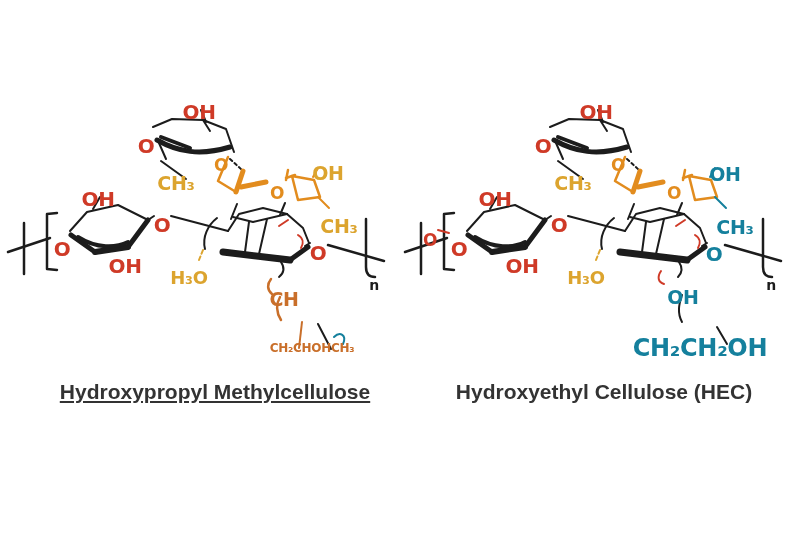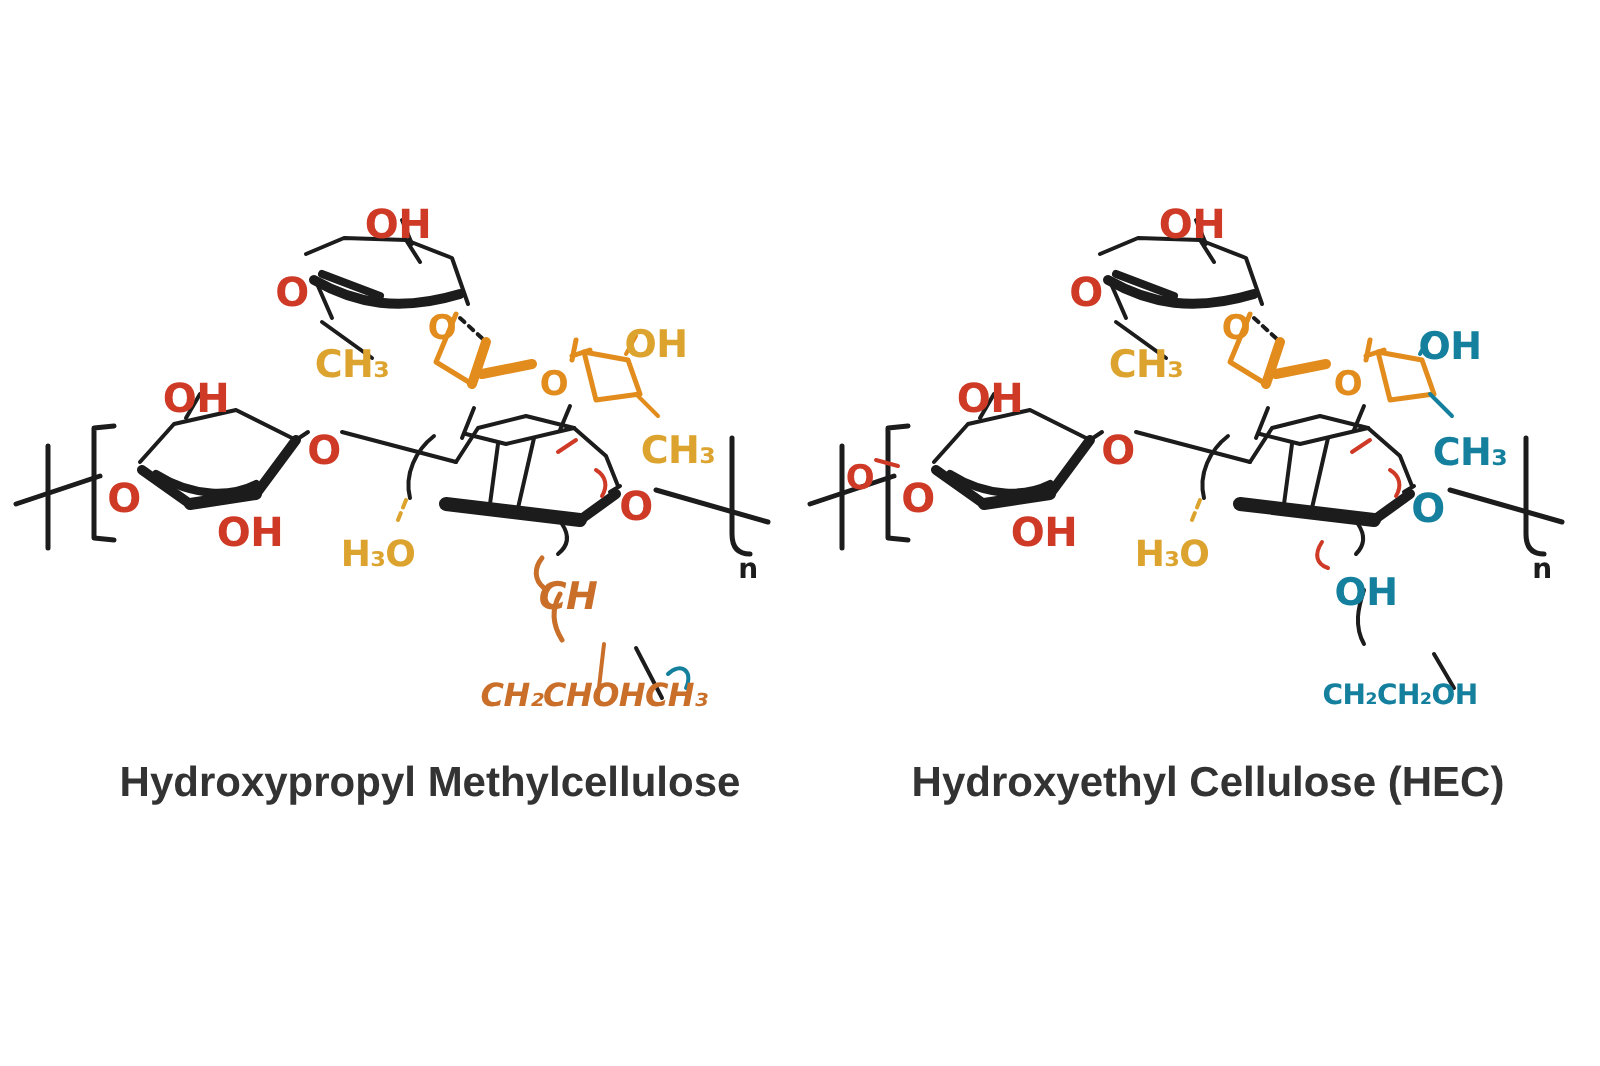--- a/index.html
+++ b/index.html
@@ -29,34 +29,34 @@
     font-family:"DejaVu Sans", sans-serif;
     font-weight:600;
     white-space:nowrap;
     letter-spacing:-0.3px;
     line-height:1;
     margin-top:12px;
   }
   .c-red{color:var(--red);}
   .c-golden{color:var(--golden);}
   .c-orange{color:var(--orange);}
-  .c-burnt{color:var(--burnt);font-style:italic;}
+  .c-burnt{color:var(--burnt);}
   .c-teal{color:var(--teal);}
   .c-bond{color:var(--bond);}
   .caption{
     position:absolute;
     top:374px;
     width:400px;
     text-align:center;
     color:var(--caption,#333);
     font-size:21px;
     font-weight:600;
     line-height:35px;
   }
-  #mol-hpmc .caption{left:15px;}
+  #mol-hpmc .caption{left:15px;text-decoration:underline;}
   #mol-hec .caption{left:7px;}
 </style>
 </head>
 <body>
 
 <div class="page">
 
   <svg width="0" height="0" style="position:absolute" aria-hidden="true">
     <defs>
       <g id="skel" fill="none" stroke-linecap="round" stroke-linejoin="round">
@@ -149,21 +149,21 @@
       <div class="lbl c-orange" style="left: 277px; top: 181px; font-size: 17px;">O</div>
       <div class="lbl c-golden" style="left: 328px; top: 161px; font-size: 19px;">OH</div>
       <div class="lbl c-golden" style="left: 339px; top: 214px; font-size: 19px;">CH₃</div>
       <div class="lbl c-red" style="left: 98px; top: 187px; font-size: 20px;">OH</div>
       <div class="lbl c-red" style="left: 62px; top: 237px; font-size: 20px;">O</div>
       <div class="lbl c-red" style="left: 125px; top: 254px; font-size: 20px;">OH</div>
       <div class="lbl c-red" style="left: 162px; top: 213px; font-size: 20px;">O</div>
       <div class="lbl c-golden" style="left: 189px; top: 266px; font-size: 18px;">H₃O</div>
       <div class="lbl c-red" style="left: 318px; top: 241px; font-size: 20px;">O</div>
       <div class="lbl c-burnt" style="left: 284px; top: 287px; font-size: 19px;">CH</div>
-      <div class="lbl c-burnt" style="left: 297px; top: 336px; font-size: 16px;">CH₂CHOHCH₃</div>
+      <div class="lbl c-burnt" style="left: 312px; top: 336px; font-size: 12px;">CH₂CHOHCH₃</div>
       <div class="lbl c-bond" style="left: 374px; top: 273px; font-size: 14px;">n</div>
     </div>
 
   <div class="mol" id="mol-hec" style="--accent: #15809d;">
     <svg class="bonds" width="400" height="370" viewBox="0 0 400 370">
       <use href="#skel"></use>
       <g fill="none" stroke-linecap="round">
         <path class="bk" stroke-width="2" d="M282,262 C286,268 285,273 281,277"></path>
         <path class="bk" stroke-width="2" d="M285,295 C282,304 280,313 285,322"></path>
         <path class="bk" stroke-width="2" d="M320,327 L330,344"></path>
@@ -182,17 +182,17 @@
       <div class="lbl c-teal" style="left: 328px; top: 162px; font-size: 19px;">OH</div>
       <div class="lbl c-teal" style="left: 338px; top: 215px; font-size: 19px;">CH₃</div>
       <div class="lbl c-red" style="left: 98px; top: 187px; font-size: 20px;">OH</div>
       <div class="lbl c-red" style="left: 33px; top: 228px; font-size: 17px;">O</div>
       <div class="lbl c-red" style="left: 62px; top: 237px; font-size: 20px;">O</div>
       <div class="lbl c-red" style="left: 125px; top: 254px; font-size: 20px;">OH</div>
       <div class="lbl c-red" style="left: 162px; top: 213px; font-size: 20px;">O</div>
       <div class="lbl c-golden" style="left: 189px; top: 266px; font-size: 18px;">H₃O</div>
       <div class="lbl c-teal" style="left: 317px; top: 242px; font-size: 20px;">O</div>
       <div class="lbl c-teal" style="left: 286px; top: 285px; font-size: 19px;">OH</div>
-      <div class="lbl c-teal" style="left: 303px; top: 336px; font-size: 14px;">CH₂CH₂OH</div>
+      <div class="lbl c-teal" style="left: 303px; top: 336px; font-size: 24px;">CH₂CH₂OH</div>
       <div class="lbl c-bond" style="left: 374px; top: 273px; font-size: 14px;">n</div>
     </div>
 
 </div>
 
 </body></html>

